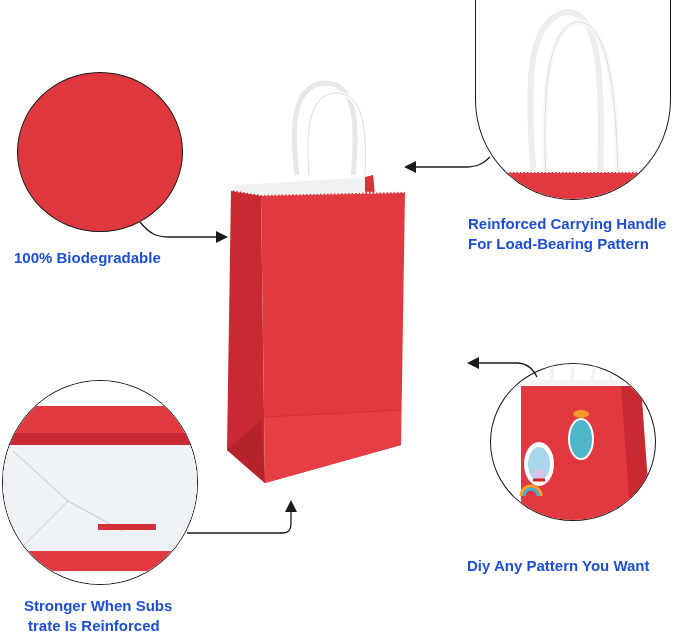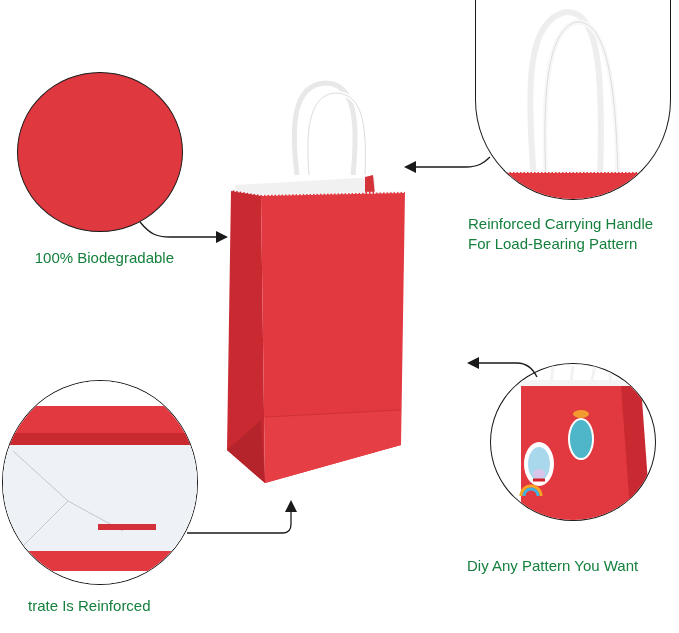--- a/index.html
+++ b/index.html
@@ -1,19 +1,19 @@
 <!DOCTYPE html>
 <html><head>
 <meta charset="utf-8">
 <style>
   html, body { margin:0; padding:0; background:#ffffff; }
   body { width:679px; height:633px; position:relative; overflow:hidden; font-family:"Liberation Sans", "DejaVu Sans", sans-serif; }
   .abs { position:absolute; }
   .circle { position:absolute; border-radius:50%; border:1.5px solid #1a1a1a; overflow:hidden; box-sizing:border-box; background:#fff; }
-  .caption { position:absolute; font-size:15px; color:#15803d; line-height:20px; white-space:nowrap; }
+  .caption { position:absolute; font-size:15px; color:#1d4ed8; line-height:20px; white-space:nowrap;font-weight:bold; }
   svg { display:block; }
 </style>
 </head>
 <body>
 
 <div class="abs" style="left:225px;top:65px;width:240px;height:420px;">
   <svg width="240" height="420" viewBox="0 0 240 420">
 
     <path d="M72 110 C 66 60, 68 20, 100 18 C 128 18, 134 50, 128 110" fill="none" stroke="#e8e8e8" stroke-width="5"></path>
     <path d="M84 110 C 80 60, 86 30, 110 28 C 138 28, 142 60, 140 110" fill="none" stroke="#ffffff" stroke-width="4"></path>
@@ -33,21 +33,21 @@
 
     <polyline points="6,125 36,130 180,127" fill="none" stroke="#f4f4f4" stroke-width="2" stroke-dasharray="2 1.5"></polyline>
   </svg>
 </div>
 
 <div class="circle" style="left:17px;top:72px;width:166px;height:160px;background:#e0383f;"></div>
 <svg class="abs" style="left:136px;top:220px;" width="95" height="30" viewBox="0 0 95 30">
   <path d="M4 2 C 14 14, 20 17, 34 17 L 80 17" fill="none" stroke="#1a1a1a" stroke-width="1.3"></path>
   <polygon points="80,11 92,17 80,23" fill="#1a1a1a"></polygon>
 </svg>
-<div class="caption" style="left:14px;top:248px;text-align:right;width:160px;">
+<div class="caption" style="left:14px;top:248px;text-align:left;width:160px;">
   <div>100% Biodegradable</div>
 </div>
 
 <div class="circle" style="left:475px;top:0px;width:196px;height:200px;border-top:none;border-radius:0 0 98px 98px / 0 0 100px 100px;">
   <svg width="196" height="200" viewBox="0 0 196 200">
     <path d="M58 180 C 50 80, 52 20, 90 12 C 120 10, 128 60, 124 180" fill="none" stroke="#eeeeee" stroke-width="6"></path>
     <path d="M70 180 C 66 90, 72 30, 100 22 C 130 20, 140 80, 142 180" fill="none" stroke="#f8f8f8" stroke-width="5"></path>
     <path d="M70 180 C 66 90, 72 30, 100 22 C 130 20, 140 80, 142 180" fill="none" stroke="#dcdcdc" stroke-width="1"></path>
     <rect x="0" y="172" width="196" height="30" fill="#e2383f"></rect>
     <line x1="0" y1="172" x2="196" y2="172" stroke="#f4f4f4" stroke-width="2" stroke-dasharray="2 1.5"></line>
@@ -73,20 +73,21 @@
     <line x1="65" y1="120" x2="120" y2="150" stroke="#b8bec8" stroke-width="0.8"></line>
     <rect x="95" y="143" width="58" height="6" fill="#d33039"></rect>
     <rect x="0" y="170" width="196" height="20" fill="#e2383f"></rect>
   </svg>
 </div>
 <svg class="abs" style="left:185px;top:498px;" width="115" height="40" viewBox="0 0 115 40">
   <path d="M2 35 L 98 35 C 104 35, 106 32, 106 26 L 106 14" fill="none" stroke="#1a1a1a" stroke-width="1.3"></path>
   <polygon points="100,14 106,2 112,14" fill="#1a1a1a"></polygon>
 </svg>
 <div class="caption" style="left:24px;top:596px;">
+  <div>Stronger When Subs</div>
   <div style="padding-left:4px;">trate Is Reinforced</div>
 </div>
 
 <div class="circle" style="left:490px;top:363px;width:166px;height:158px;">
   <svg width="166" height="158" viewBox="0 0 166 158">
     <path d="M60 20 L 62 2 M 80 20 L 82 2 M 100 20 L 104 2 M 120 20 L 118 2" stroke="#f2f2f2" stroke-width="3"></path>
     <rect x="30" y="16" width="120" height="8" fill="#f4f4f4"></rect>
     <polygon points="30,22 140,22 150,160 30,160" fill="#e2383f"></polygon>
     <polygon points="130,22 150,22 160,160 140,160" fill="#c92a31"></polygon>
 

